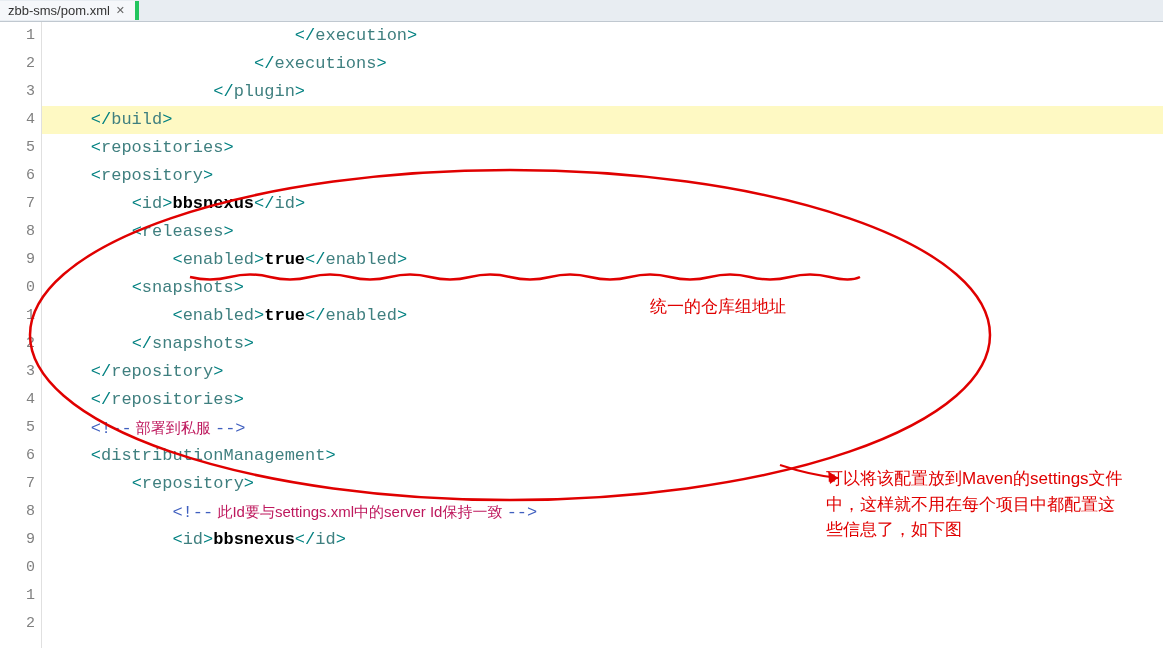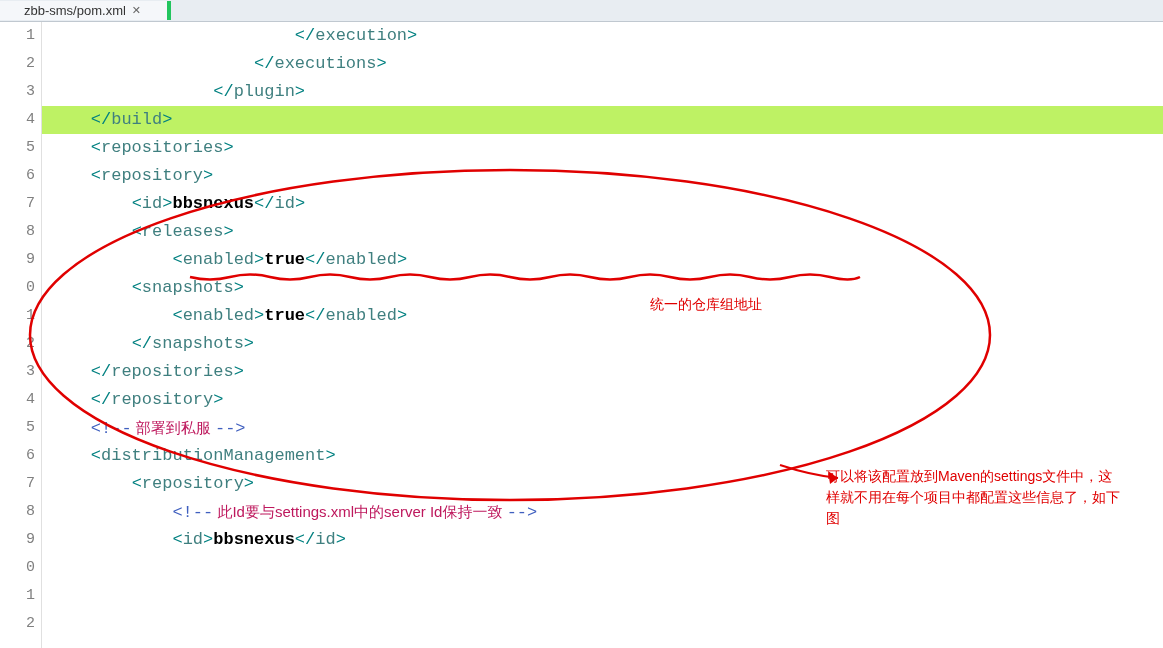--- a/index.html
+++ b/index.html
@@ -18,21 +18,21 @@
     }
     .tab-bar {
       background: #e8edf2;
       height: 22px;
       display: flex;
       align-items: center;
       border-bottom: 1px solid #c0c8d0;
     }
     .tab {
       background: #f5f7fa;
-      padding: 2px 24px;
+      padding: 2px 8px;
       font-size: 13px;
       font-family: sans-serif;
       color: #333;
       display: flex;
       align-items: center;
       gap: 4px;
       border-right: 4px solid #22c55e;
     }
     .tab-close {
       font-size: 11px;
@@ -64,41 +64,41 @@
       flex: 1;
       position: relative;
       line-height: 28px;
     }
     .code-line {
       height: 28px;
       white-space: pre;
       padding-left: 8px;
     }
     .highlight-line {
-      background: #bef264;
+      background: #fef9c3;
     }
     .tag-bracket { color: #008080; }
     .tag-name { color: #3f7f7f; }
     .xml-text { color: #000; font-weight: bold; }
     .comment { color: #3f5fbf; }
     .comment-text { color: #be185d; font-family: "Microsoft YaHei", sans-serif; font-size: 15px;}
     .annotation-overlay {
       position: absolute;
       top: 0;
       left: 0;
       width: 100%;
       height: 100%;
       pointer-events: none;
       z-index: 10;
     }
     .annotation-text {
       position: absolute;
       color: #e00000;
       font-family: "Microsoft YaHei", "SimSun", sans-serif;
-      font-size: 14px;
+      font-size: 17px;
       line-height: 1.5;
     }
     svg.annotation-svg {
       position: absolute;
       top: 0;
       left: 0;
       width: 1163px;
       height: 648px;
     }
   </style>
@@ -144,22 +144,22 @@
     <div class="code-line"><span>                </span><span class="tag-bracket">&lt;/</span><span class="tag-name">plugin</span><span class="tag-bracket">&gt;</span></div>
     <div class="code-line highlight-line"><span>    </span><span class="tag-bracket">&lt;/</span><span class="tag-name">build</span><span class="tag-bracket">&gt;</span></div>
     <div class="code-line"><span>    </span><span class="tag-bracket">&lt;</span><span class="tag-name">repositories</span><span class="tag-bracket">&gt;</span></div>
     <div class="code-line"><span>    </span><span class="tag-bracket">&lt;</span><span class="tag-name">repository</span><span class="tag-bracket">&gt;</span></div>
     <div class="code-line"><span>        </span><span class="tag-bracket">&lt;</span><span class="tag-name">id</span><span class="tag-bracket">&gt;</span><span class="xml-text">bbsnexus</span><span class="tag-bracket">&lt;/</span><span class="tag-name">id</span><span class="tag-bracket">&gt;</span></div>
     <div class="code-line"><span>        </span><span class="tag-bracket">&lt;</span><span class="tag-name">releases</span><span class="tag-bracket">&gt;</span></div>
     <div class="code-line"><span>            </span><span class="tag-bracket">&lt;</span><span class="tag-name">enabled</span><span class="tag-bracket">&gt;</span><span class="xml-text">true</span><span class="tag-bracket">&lt;/</span><span class="tag-name">enabled</span><span class="tag-bracket">&gt;</span></div>
     <div class="code-line"><span>        </span><span class="tag-bracket">&lt;</span><span class="tag-name">snapshots</span><span class="tag-bracket">&gt;</span></div>
     <div class="code-line"><span>            </span><span class="tag-bracket">&lt;</span><span class="tag-name">enabled</span><span class="tag-bracket">&gt;</span><span class="xml-text">true</span><span class="tag-bracket">&lt;/</span><span class="tag-name">enabled</span><span class="tag-bracket">&gt;</span></div>
     <div class="code-line"><span>        </span><span class="tag-bracket">&lt;/</span><span class="tag-name">snapshots</span><span class="tag-bracket">&gt;</span></div>
+    <div class="code-line"><span>    </span><span class="tag-bracket">&lt;/</span><span class="tag-name">repository</span><span class="tag-bracket">&gt;</span></div>
     <div class="code-line"><span>    </span><span class="tag-bracket">&lt;/</span><span class="tag-name">repositories</span><span class="tag-bracket">&gt;</span></div>
-    <div class="code-line"><span>    </span><span class="tag-bracket">&lt;/</span><span class="tag-name">repository</span><span class="tag-bracket">&gt;</span></div>
     <div class="code-line"><span>    </span><span class="comment">&lt;!--</span><span class="comment-text"> 部署到私服 </span><span class="comment">--&gt;</span></div>
     <div class="code-line"><span>    </span><span class="tag-bracket">&lt;</span><span class="tag-name">distributionManagement</span><span class="tag-bracket">&gt;</span></div>
     <div class="code-line"><span>        </span><span class="tag-bracket">&lt;</span><span class="tag-name">repository</span><span class="tag-bracket">&gt;</span></div>
     <div class="code-line"><span>            </span><span class="comment">&lt;!--</span><span class="comment-text"> 此Id要与settings.xml中的server Id保持一致 </span><span class="comment">--&gt;</span></div>
     <div class="code-line"><span>            </span><span class="tag-bracket">&lt;</span><span class="tag-name">id</span><span class="tag-bracket">&gt;</span><span class="xml-text">bbsnexus</span><span class="tag-bracket">&lt;/</span><span class="tag-name">id</span><span class="tag-bracket">&gt;</span></div>
   </div>
 </div>
 
 <div class="annotation-overlay">
   <svg class="annotation-svg">

